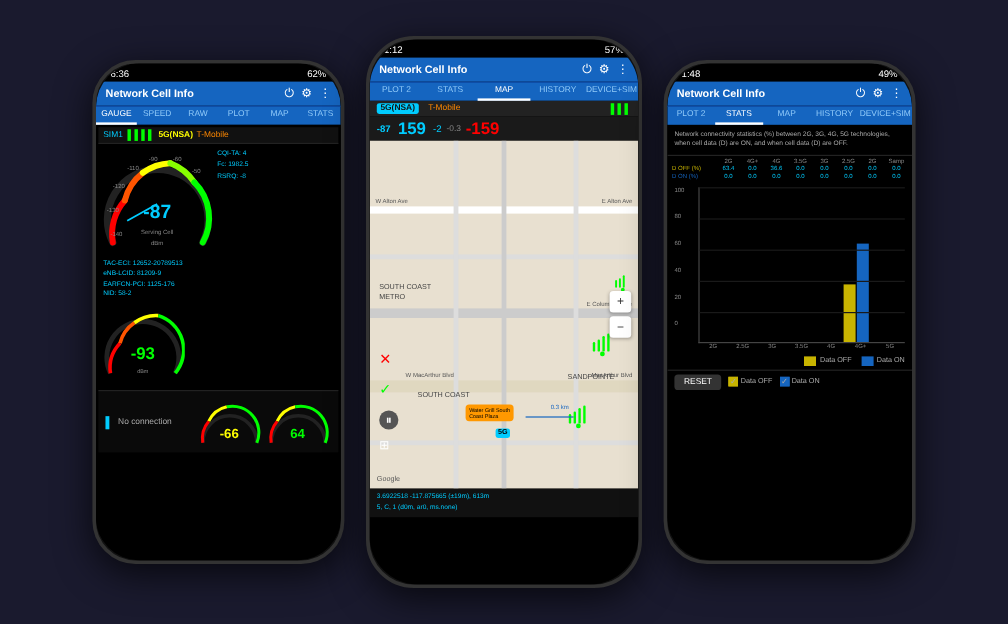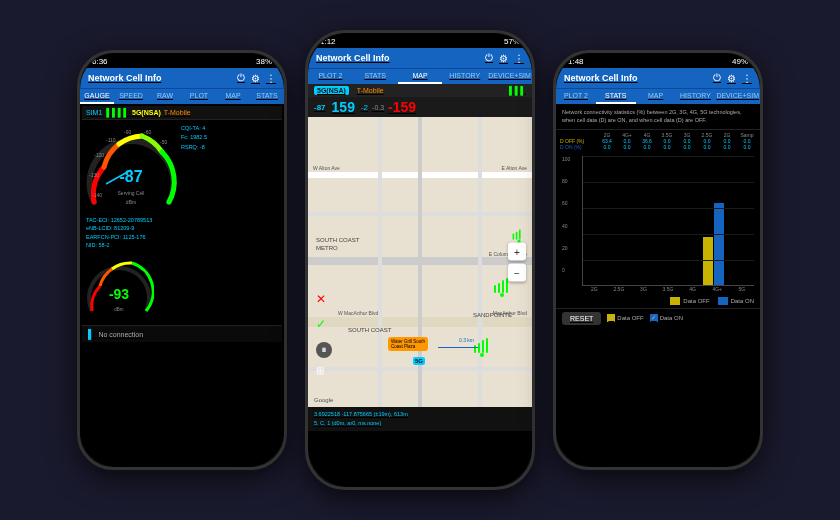--- a/index.html
+++ b/index.html
@@ -40,21 +40,20 @@
       width: 210px;
       height: 420px;
     }
 
     .phone-screen {
       width: 100%;
       height: 100%;
       background: #000;
       overflow: hidden;
       border-radius: inherit;
-      text-decoration: underline;
     }
 
     
     .status-bar {
       display: flex;
       justify-content: space-between;
       align-items: center;
       padding: 4px 12px 2px;
       background: #000;
       color: #fff;
@@ -409,21 +408,21 @@
     }
   </style>
 </head>
 <body>
 
 <div class="phone phone-1">
   <div class="phone-screen">
 
     <div class="status-bar">
       <span>6:36</span>
-      <span>38%</span>
+      <span>62%</span>
     </div>
 
     <div class="app-header">
       <span class="app-title">Network Cell Info</span>
       <div class="header-icons">
         <span class="header-icon">⏻</span>
         <span class="header-icon">⚙</span>
         <span class="header-icon">⋮</span>
       </div>
     </div>
@@ -500,20 +499,36 @@
             <path d="M 48 10 A 30 30 0 0 1 62 58" fill="none" stroke="#0f0" stroke-width="3"></path>
             <text x="35" y="46" fill="#0f0" font-size="14" font-weight="bold" text-anchor="middle">-93</text>
             <text x="35" y="58" fill="#888" font-size="4.5" text-anchor="middle">dBm</text>
           </svg>
         </div>
       </div>
 
       <div class="wifi-section">
         <span style="color:#0cf; font-size:9px;">▌</span>
         <span class="wifi-text">No connection</span>
+        <div class="wifi-gauges">
+          <svg viewBox="0 0 55 45" width="55" height="45">
+            <path d="M 5 40 A 22 22 0 1 1 50 40" fill="none" stroke="#222" stroke-width="3"></path>
+            <path d="M 5 40 A 22 22 0 0 1 10 22" fill="none" stroke="#f00" stroke-width="2.5"></path>
+            <path d="M 10 22 A 22 22 0 0 1 25 10" fill="none" stroke="#ff0" stroke-width="2.5"></path>
+            <path d="M 25 10 A 22 22 0 0 1 50 40" fill="none" stroke="#0f0" stroke-width="2.5"></path>
+            <text x="27" y="36" fill="#ff0" font-size="11" font-weight="bold" text-anchor="middle">-66</text>
+          </svg>
+          <svg viewBox="0 0 55 45" width="55" height="45">
+            <path d="M 5 40 A 22 22 0 1 1 50 40" fill="none" stroke="#222" stroke-width="3"></path>
+            <path d="M 5 40 A 22 22 0 0 1 10 22" fill="none" stroke="#f00" stroke-width="2.5"></path>
+            <path d="M 10 22 A 22 22 0 0 1 25 10" fill="none" stroke="#ff0" stroke-width="2.5"></path>
+            <path d="M 25 10 A 22 22 0 0 1 50 40" fill="none" stroke="#0f0" stroke-width="2.5"></path>
+            <text x="27" y="36" fill="#0f0" font-size="11" font-weight="bold" text-anchor="middle">64</text>
+          </svg>
+        </div>
       </div>
     </div>
   </div>
 </div>
 
 <div class="phone phone-2">
   <div class="phone-screen">
 
     <div class="status-bar">
       <span>1:12</span>

